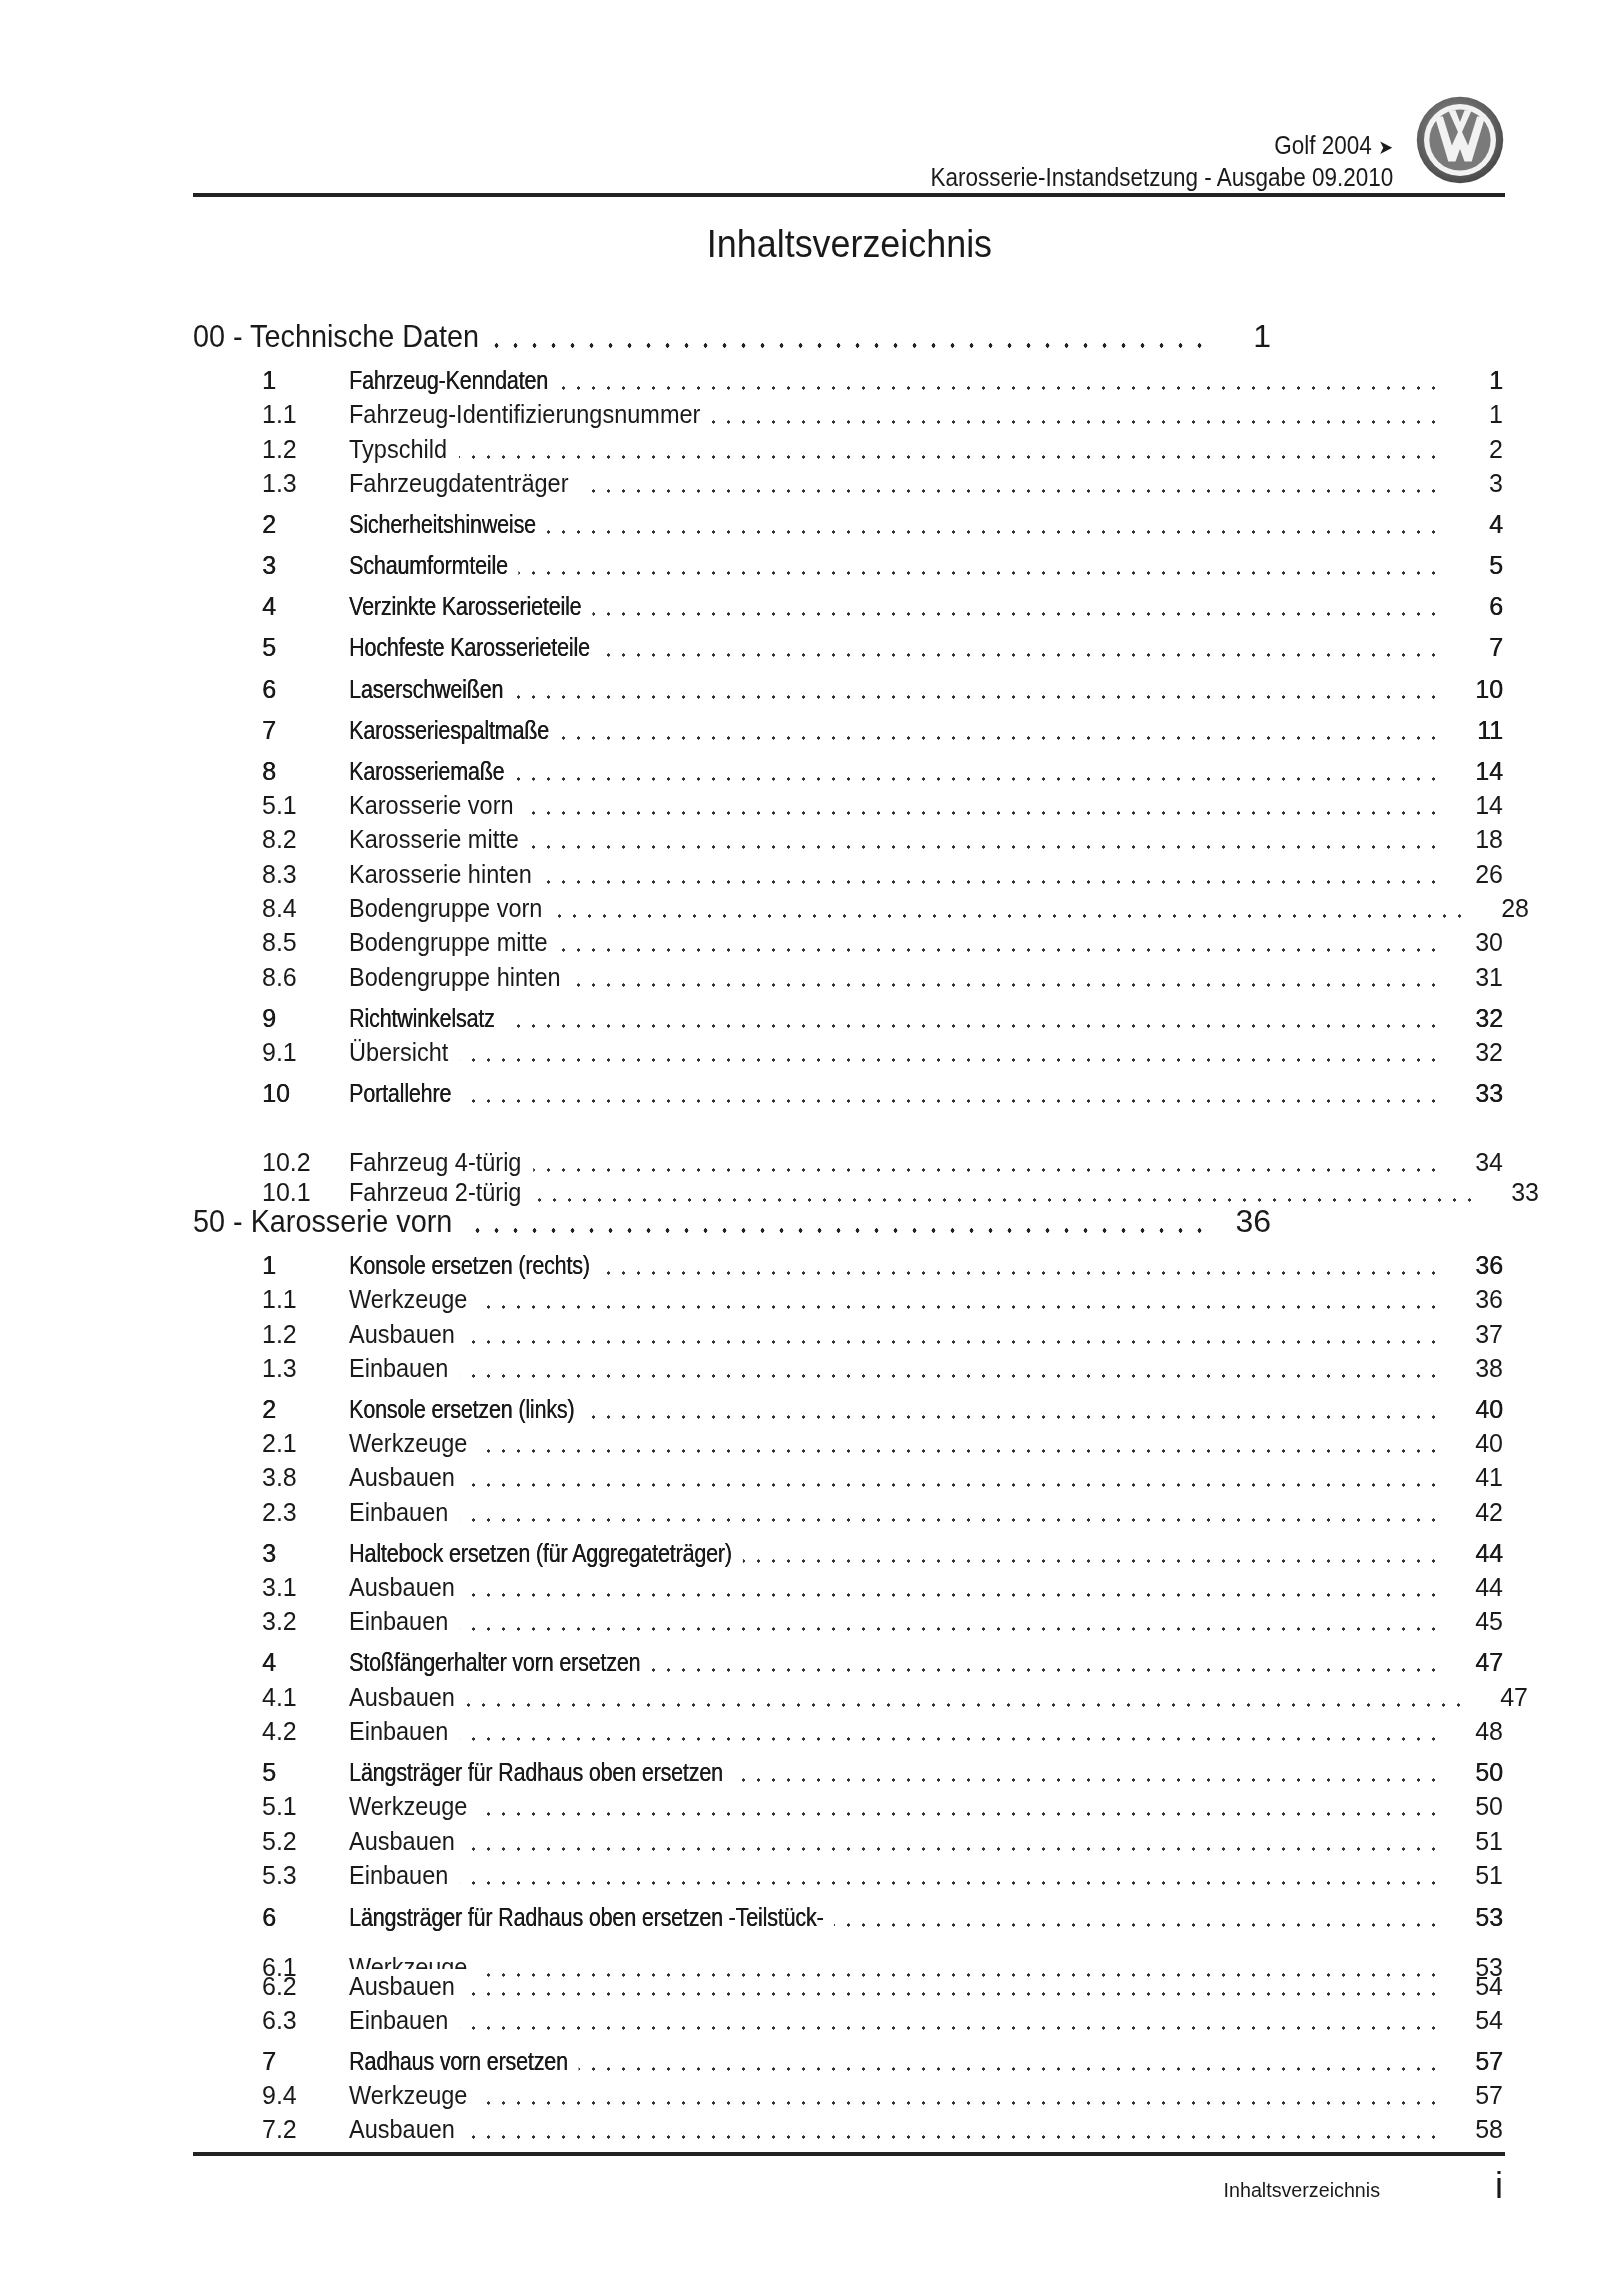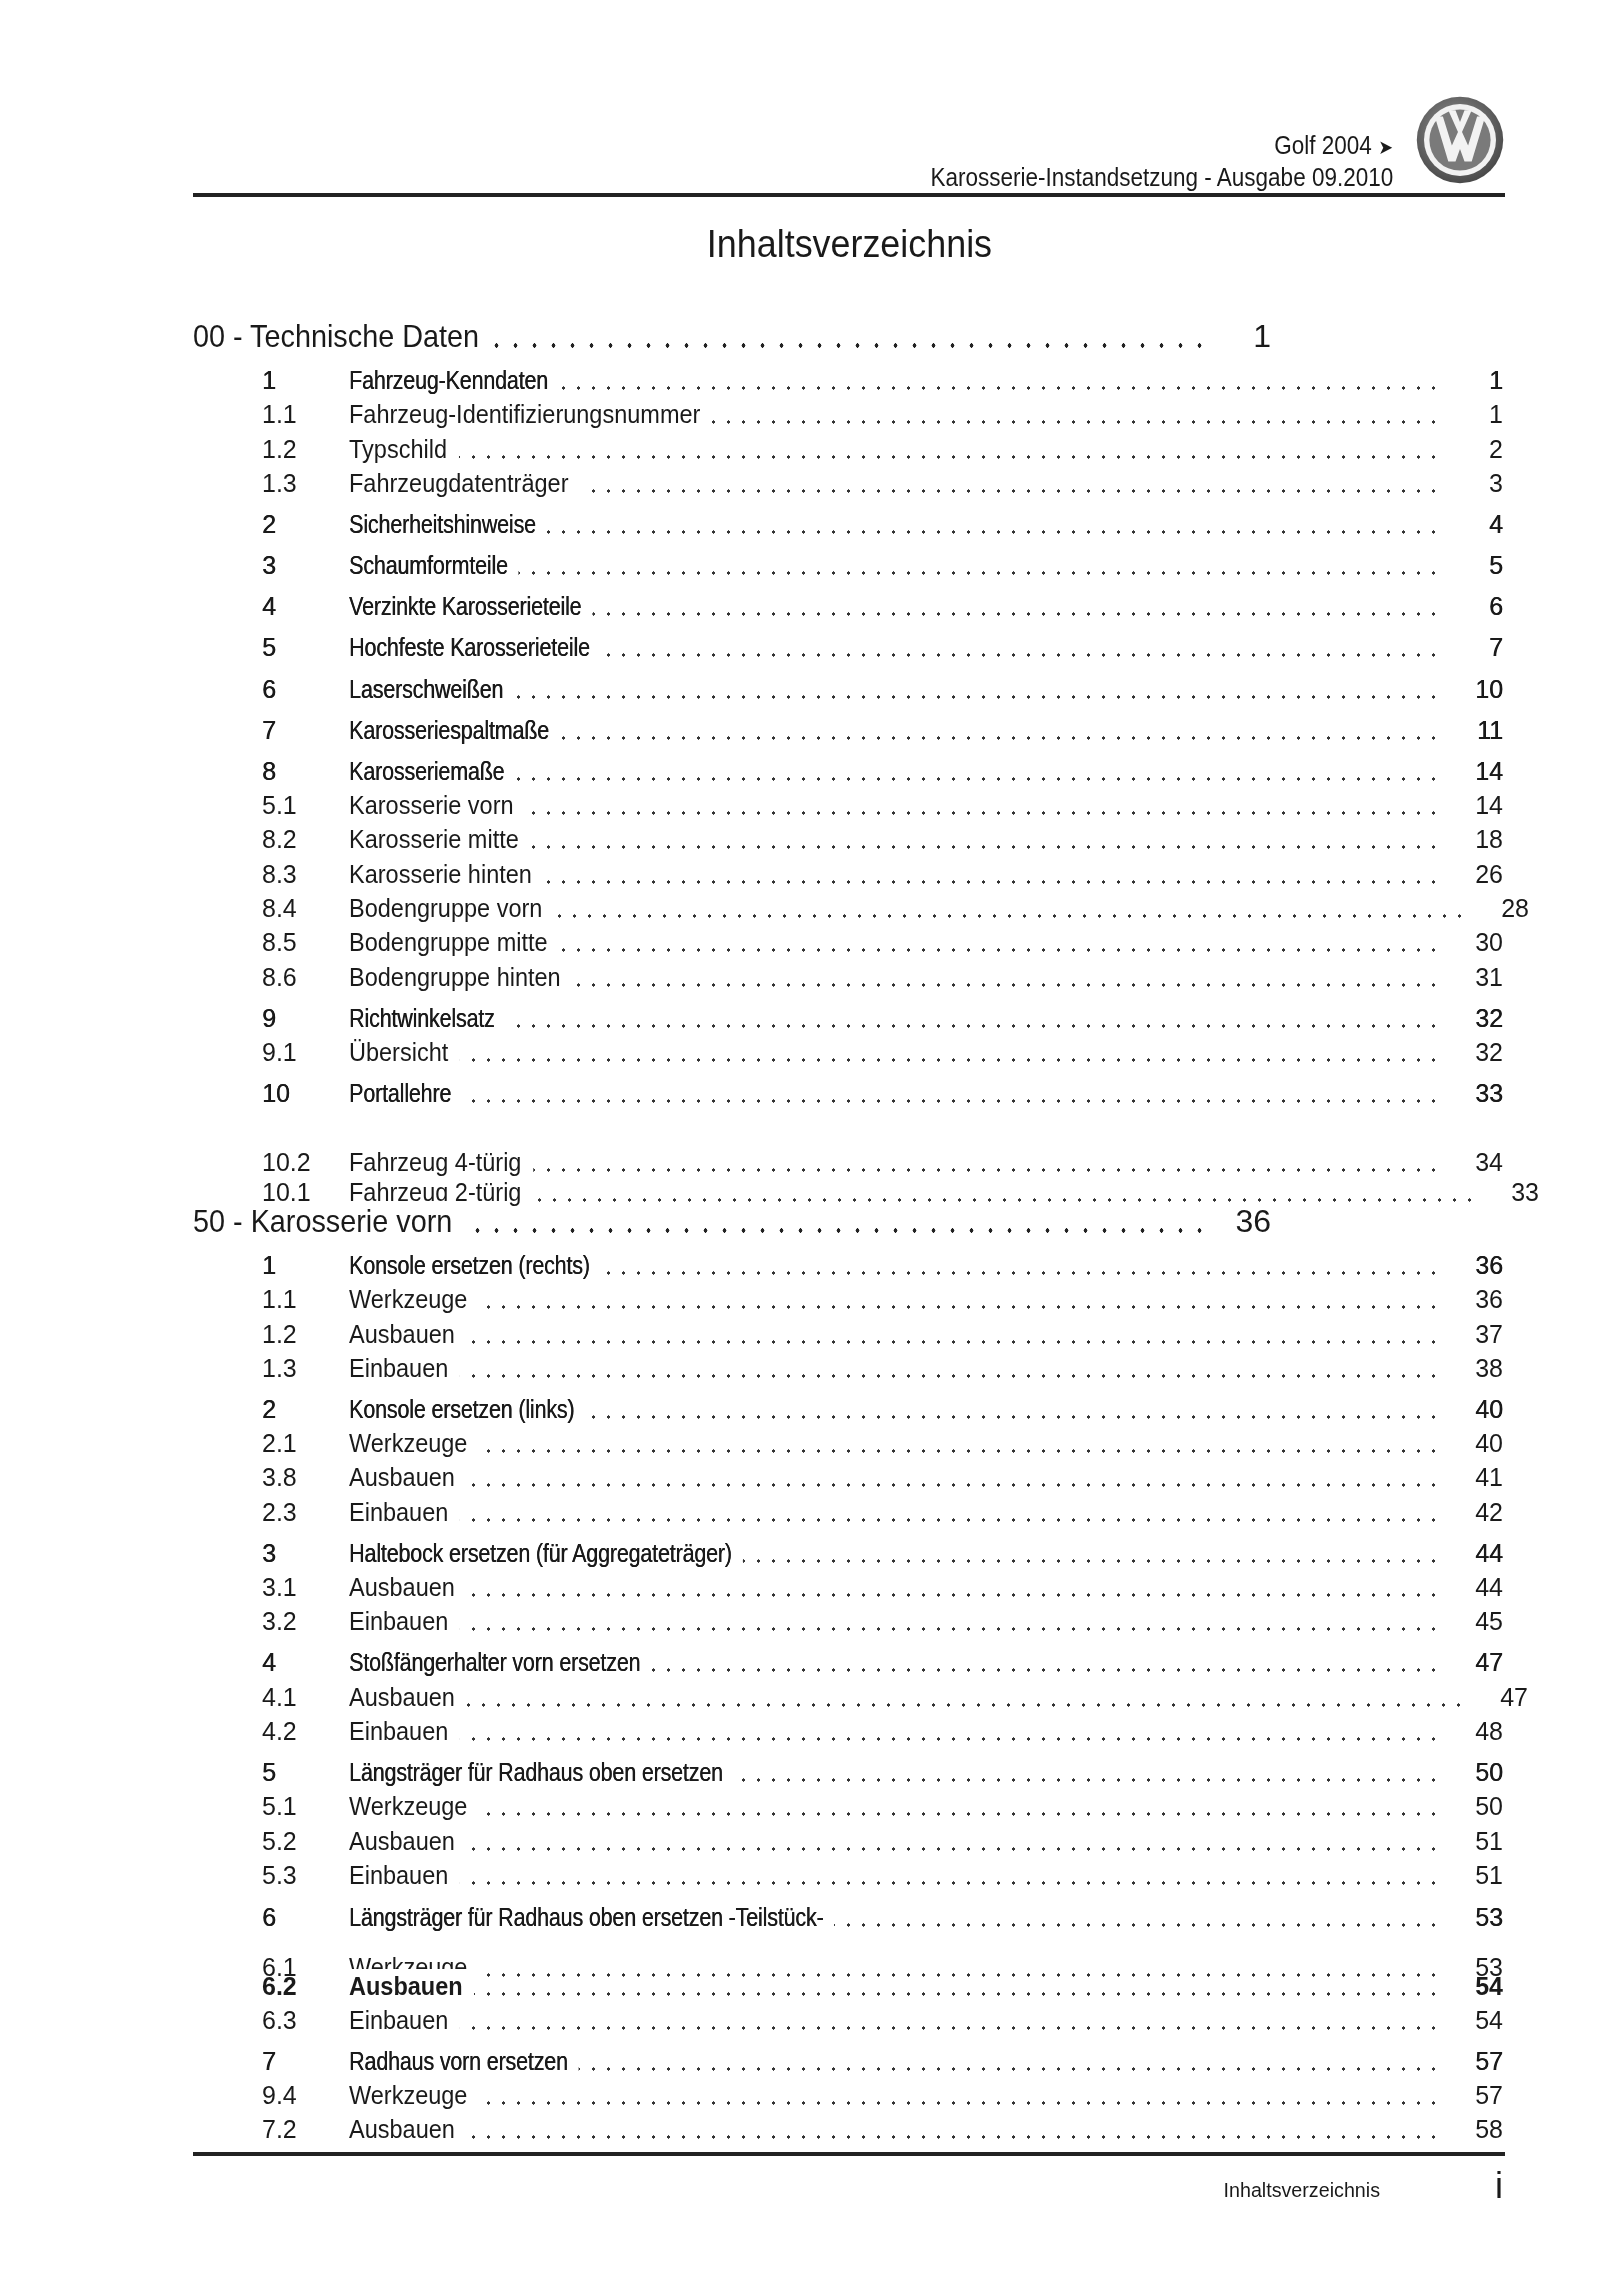--- a/index.html
+++ b/index.html
@@ -315,21 +315,21 @@
       <span class="num">6</span>
       <span class="lbl">Längsträger für Radhaus oben ersetzen -Teilstück-</span>
       <span class="pg">53</span>
     </div>
     <div class="row" style="top: 1934px; margin-top: 16px;">
       <span class="lead"></span>
       <span class="num">6.1</span>
       <span class="lbl">Werkzeuge</span>
       <span class="pg">53</span>
     </div>
-    <div class="row" style="top: 1969px; font-weight: bold;">
+    <div class="row" style="top: 1969px;">
       <span class="lead"></span>
       <span class="num">6.2</span>
       <span class="lbl">Ausbauen</span>
       <span class="pg">54</span>
     </div>
     <div class="row" style="top: 2003px;">
       <span class="lead"></span>
       <span class="num">6.3</span>
       <span class="lbl">Einbauen</span>
       <span class="pg">54</span>

